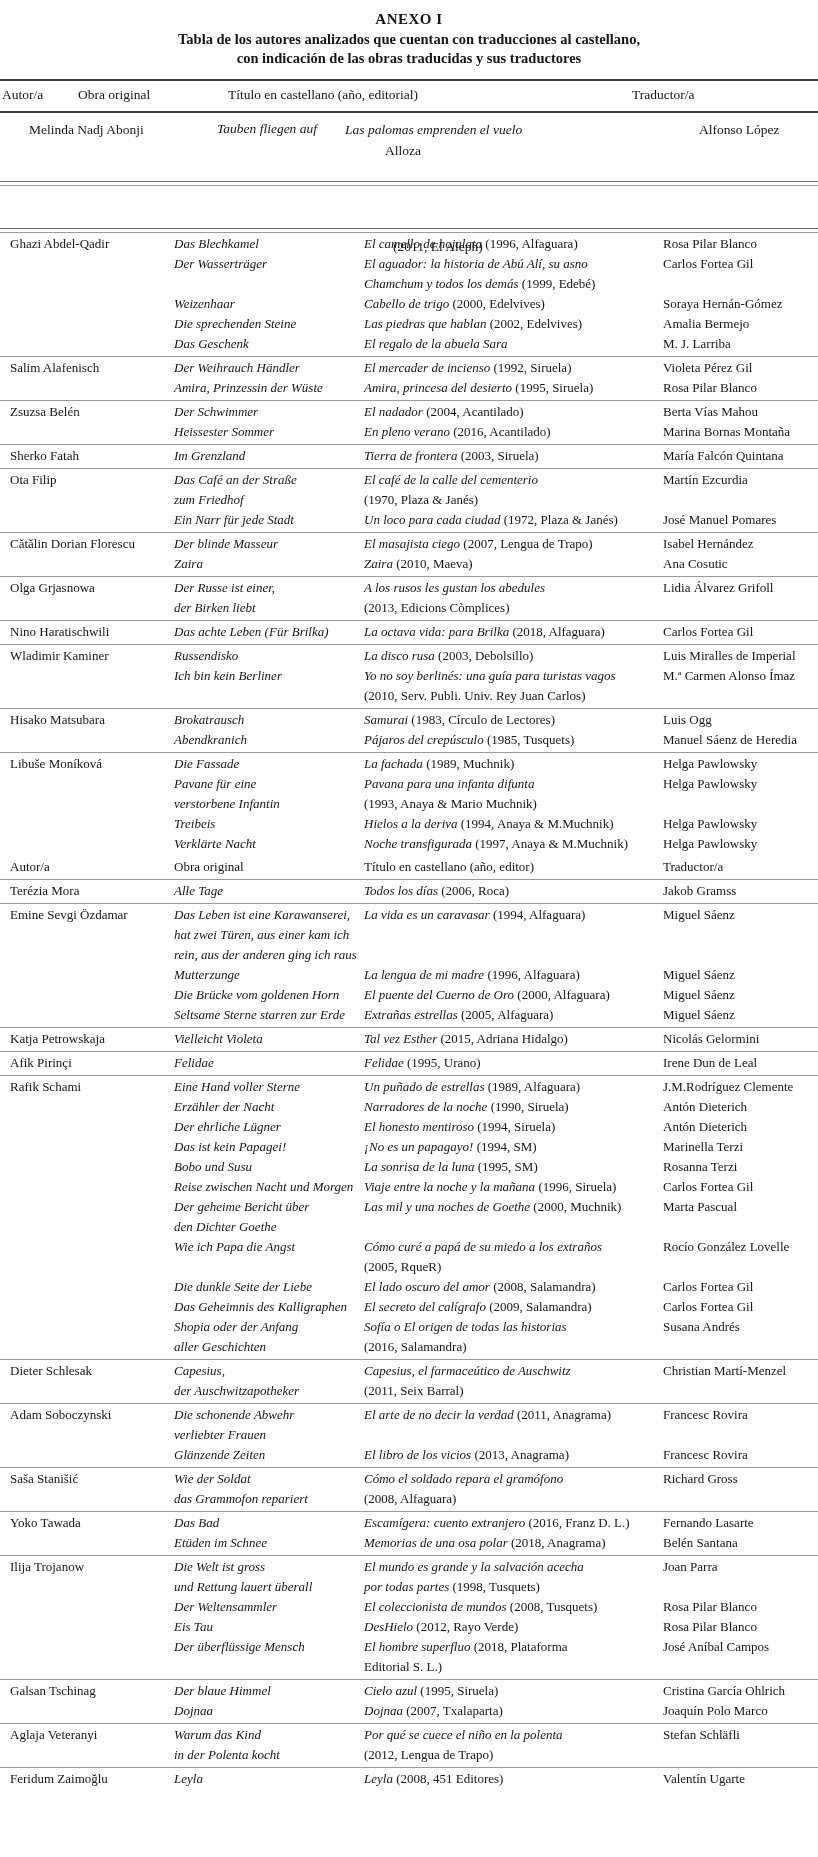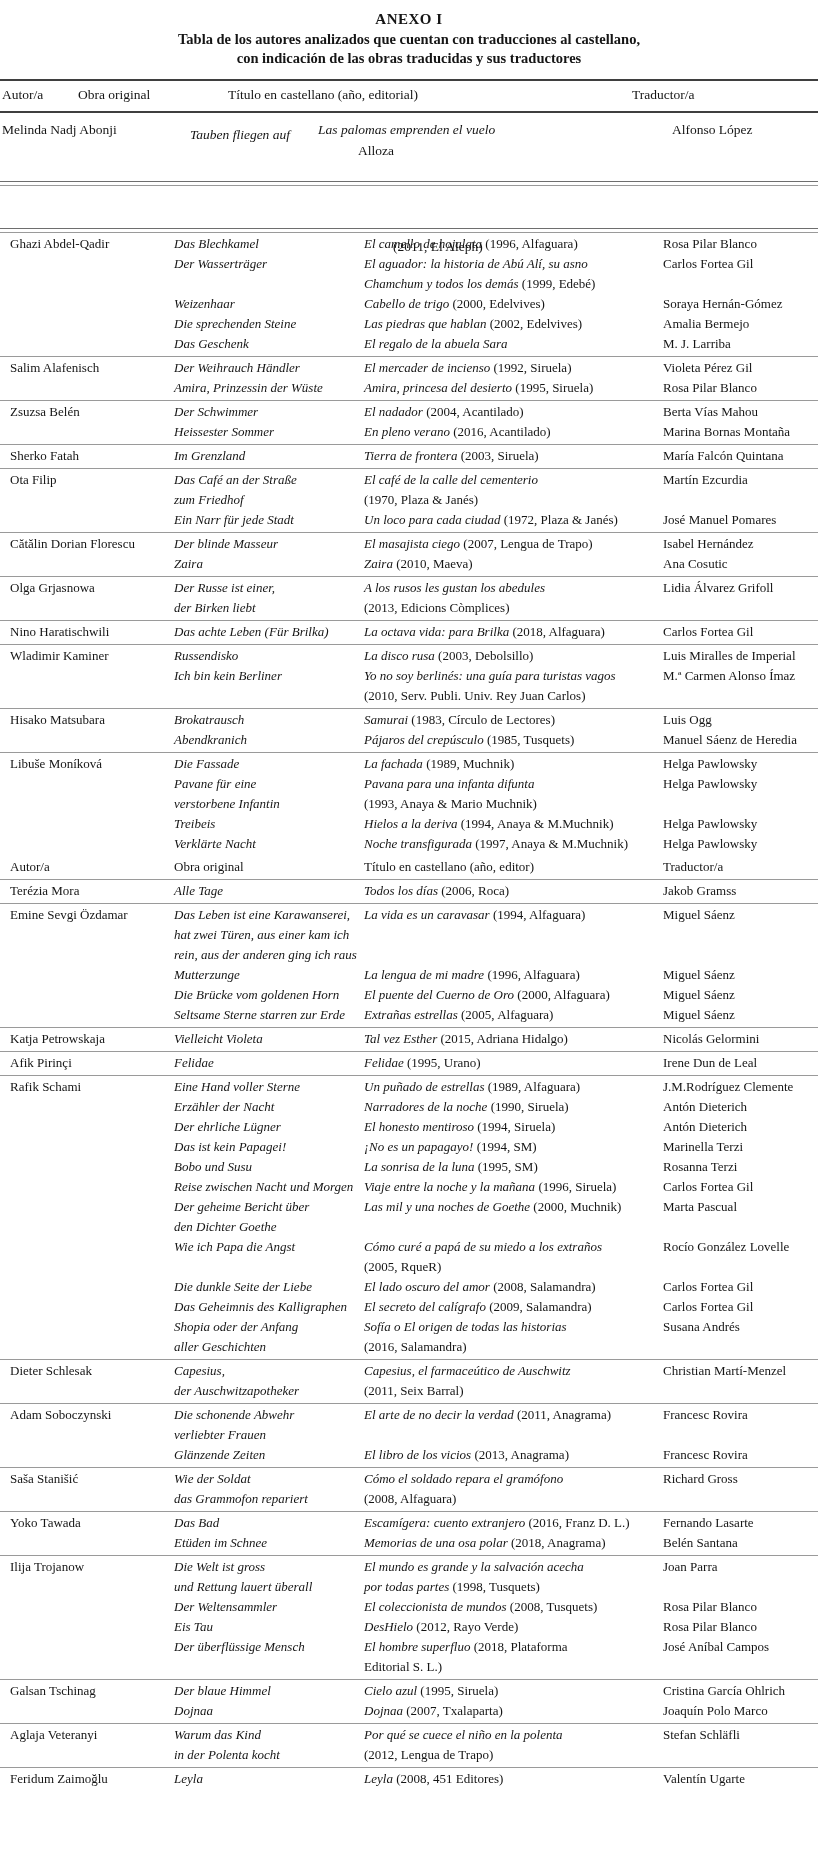--- a/index.html
+++ b/index.html
@@ -18,21 +18,21 @@
   .title-sub{font-size:14.5px;font-weight:bold;line-height:19px;}
   
   .rule-dark{border-top:2px solid #3f3f3f;margin-top:11px;}
   .rule-dark2{border-top:2px solid #3f3f3f;}
   .rule-double{height:3px;border-top:1px solid #6e6e6e;border-bottom:1px solid #9a9a9a;}
   .sec-rule{border-top:1px solid #9a9a9a;}
   
   .top-header{position:relative;height:30px;font-size:13.5px;}
   .top-header span{position:absolute;top:6px;white-space:nowrap;}
   .melinda-row{position:relative;height:68px;font-size:13.5px;}
-  .melinda-row span{position:absolute;white-space:nowrap;}
+  .melinda-row span{position:absolute;white-space:nowrap;margin-left:27px;}
   .aleph-row{position:relative;height:42px;font-size:13.5px;}
   .aleph-row span{position:absolute;top:11px;left:393px;white-space:nowrap;margin-top:42px;}
   .it{font-style:italic;}
   
   .tbody{font-size:13px;}
   .section{padding:1px 0 2px 8px;}
   .line{
     display:grid;
     grid-template-columns:166px 190px 299px 163px;
     line-height:20px;height:20px;
@@ -60,21 +60,21 @@
     <span style="left:2px">Autor/a</span>
     <span style="left:78px">Obra original</span>
     <span style="left:228px">Título en castellano (año, editorial)</span>
     <span style="left:632px">Traductor/a</span>
   </div>
 
   <div class="rule-dark2"></div>
 
   <div class="melinda-row">
     <span style="left:2px;top:9px">Melinda Nadj Abonji</span>
-    <span class="it" style="left:190px;top:14px">Tauben fliegen auf</span>
+    <span class="it" style="left:190px;top:8px">Tauben fliegen auf</span>
     <span class="it" style="left:318px;top:9px">Las palomas emprenden el vuelo</span>
     <span style="left:358px;top:30px">Alloza</span>
     <span style="left:672px;top:9px">Alfonso López</span>
   </div>
 
   <div class="rule-double"></div>
 
   <div class="aleph-row">
     <span>(2011, El Aleph)</span>
   </div>

